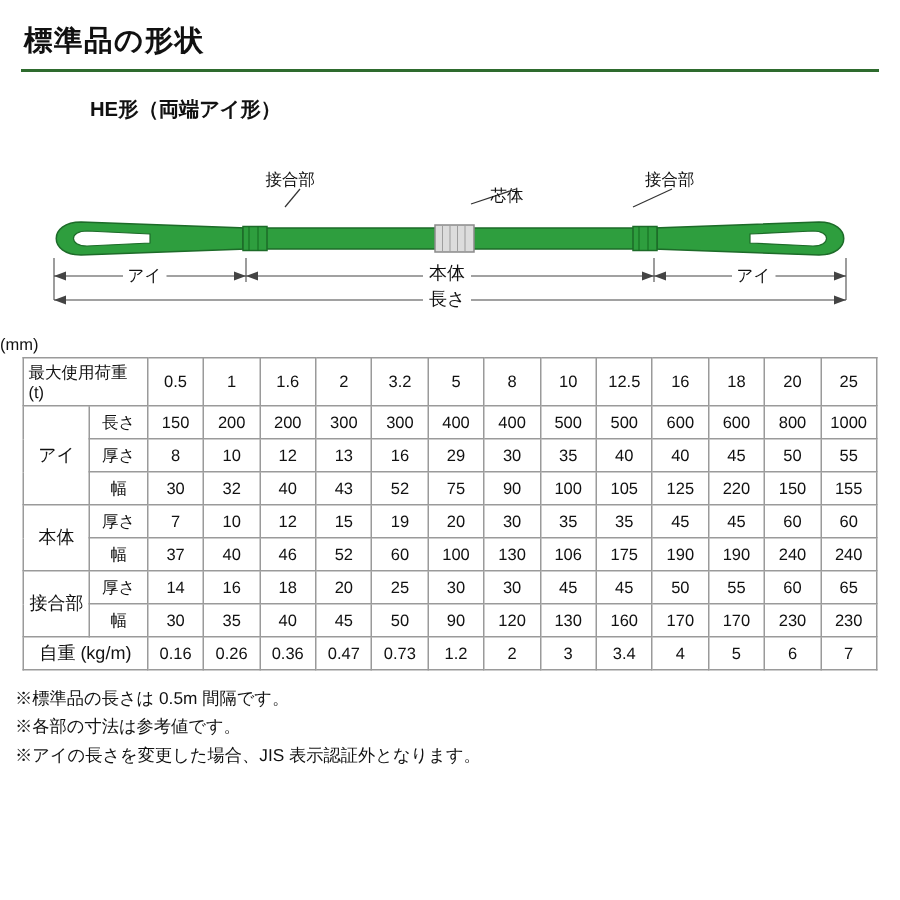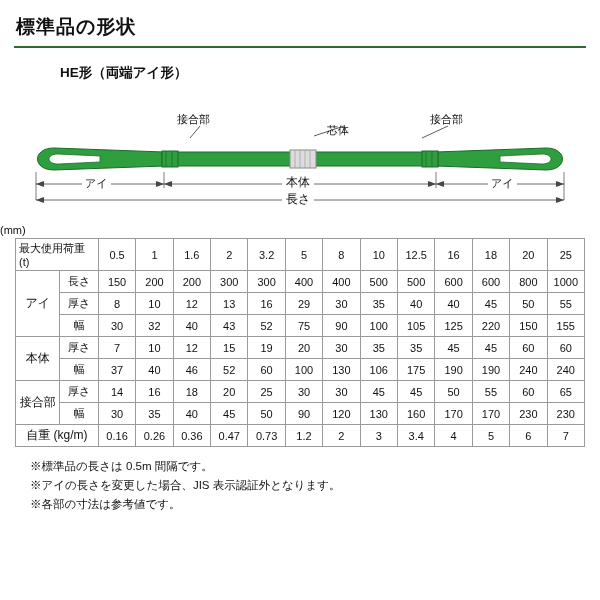--- a/index.html
+++ b/index.html
@@ -102,21 +102,21 @@
   }
   table.spec td.val {
     font-size: 11px;
   }
   table.spec tr.head td, table.spec tr.head th {
     font-size: 11px;
   }
 
   
   .notes {
-    margin: 10px 0 0 30px;
+    margin: 10px 0 0 10px;
     font-size: 11.5px;
     line-height: 1.65;
     color: #111;
   }
   .notes div { white-space: nowrap; }
 </style>
 </head>
 <body>
 
 <div class="page">
@@ -340,17 +340,17 @@
           <td class="val">4</td>
           <td class="val">5</td>
           <td class="val">6</td>
           <td class="val">7</td>
         </tr>
       </tbody>
   </table>
 
   <div class="notes">
     <div>※標準品の長さは 0.5m 間隔です。</div>
+    <div>※各部の寸法は参考値です。</div>
     <div>※アイの長さを変更した場合、JIS 表示認証外となります。</div>
-    <div>※各部の寸法は参考値です。</div>
   </div>
 
 </div>
 
 </body></html>

